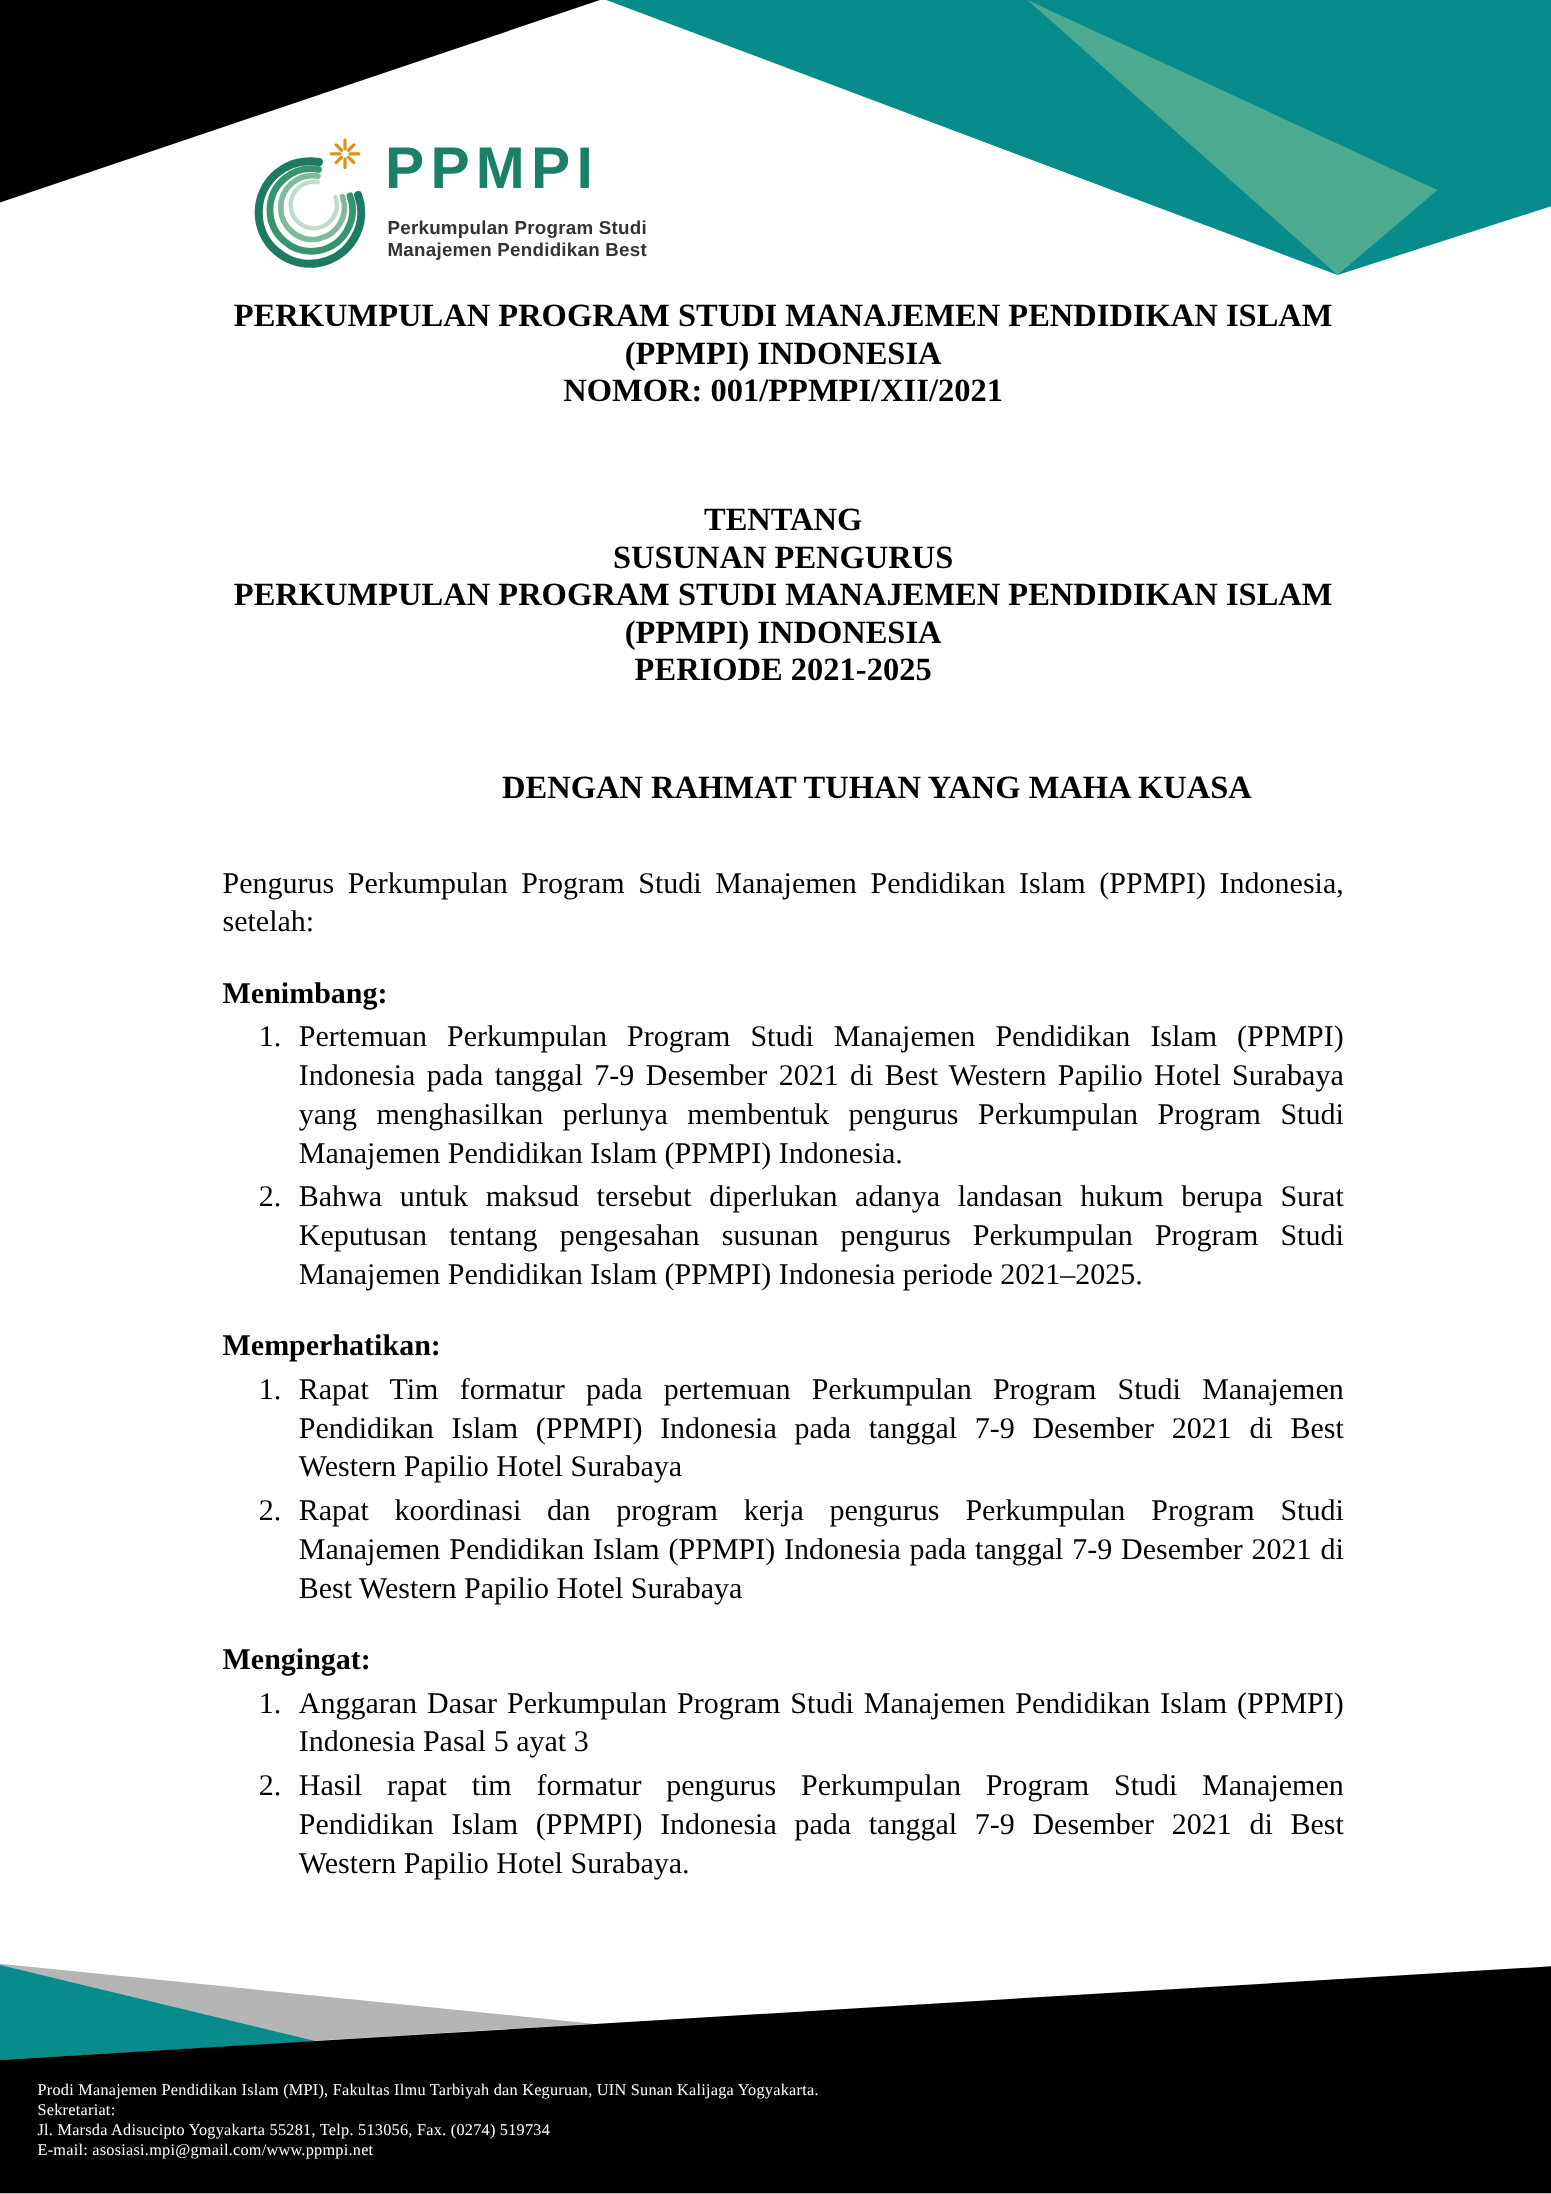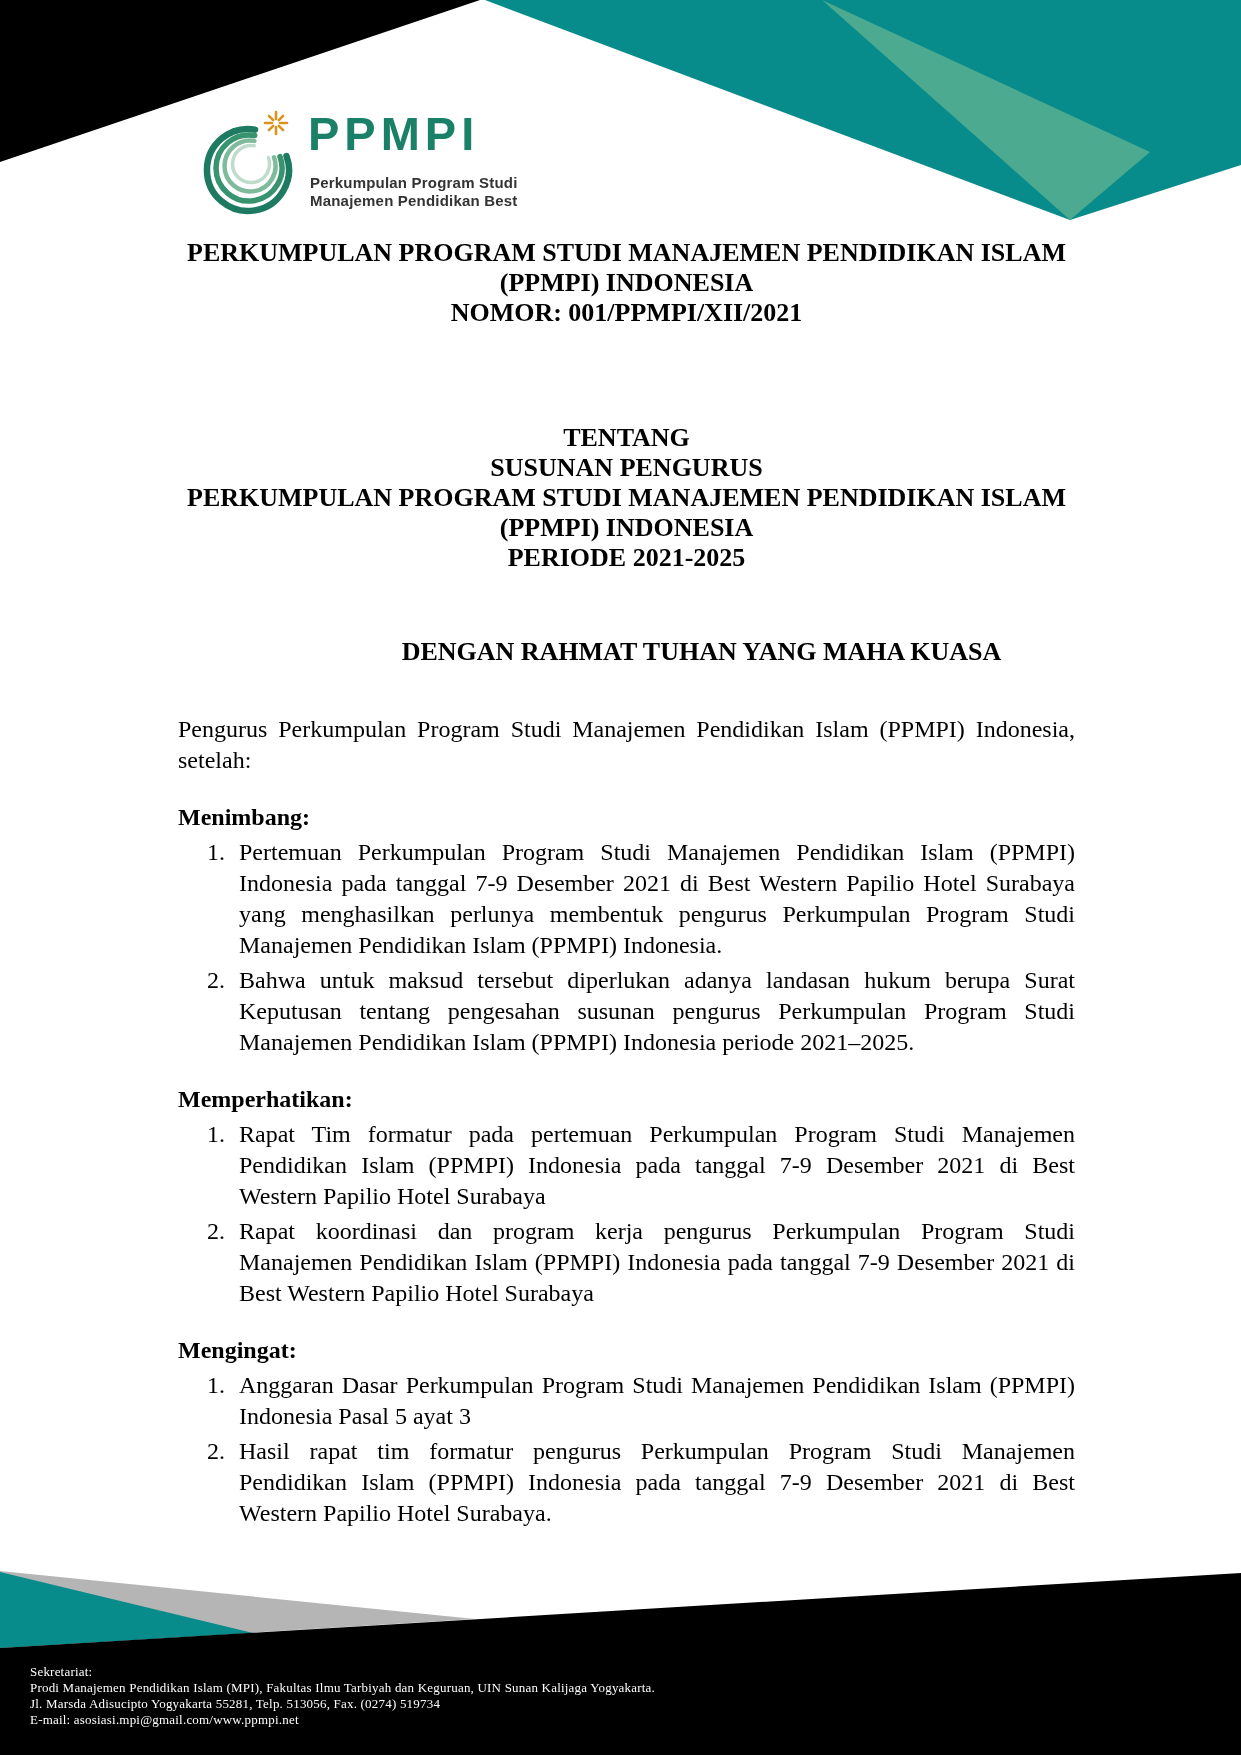--- a/index.html
+++ b/index.html
@@ -20,21 +20,21 @@
     font-size:47px;letter-spacing:5px;color:#1B8068;
   }
   .logo-sub{
     position:absolute;left:110px;top:76px;
     font-family:"Liberation Sans",sans-serif;font-weight:bold;
     font-size:15px;line-height:18px;color:#333333;letter-spacing:0.2px;
   }
   
   .content{position:absolute;top:238px;left:178px;width:897px;}
   .doc-title{font-weight:bold;font-size:26px;line-height:30px;text-align:center;}
-  .subject-block{margin-top:95px;}
+  .subject-block{margin-top:73px;}
   .invocation{
     margin-top:64px;margin-left:150px;
     font-weight:bold;font-size:26px;line-height:30px;text-align:center;
   }
   .opening{margin-top:47px;font-size:24px;line-height:31px;text-align:justify;}
   .section{margin-top:26px;}
   .sec-heading{font-weight:bold;font-size:24px;line-height:31px;}
   .list-item{display:flex;margin-top:4px;}
   .num{flex:0 0 61px;box-sizing:border-box;padding-left:29px;font-size:24px;line-height:31px;}
   .itext{flex:1;font-size:24px;line-height:31px;text-align:justify;}
@@ -142,19 +142,19 @@
 
   <svg class="ftr-svg" width="1241" height="195" viewBox="0 0 195 30.6" preserveAspectRatio="none" style="width:1241px;height:195px">
   </svg>
   <svg class="ftr-svg" width="1241" height="195" viewBox="0 0 1241 195">
     <polygon points="0,11 475,59 0,88" fill="#B5B5B5"></polygon>
     <polygon points="0,12 253,73 0,88" fill="#088B8B"></polygon>
     <polygon points="0,88 1241,13 1241,195 0,195" fill="#000000"></polygon>
   </svg>
 
   <div class="footer-text">
+    <div>Prodi Manajemen Pendidikan Islam (MPI), Fakultas Ilmu Tarbiyah dan Keguruan, UIN Sunan Kalijaga Yogyakarta.</div>
     <div>Sekretariat:</div>
-    <div>Prodi Manajemen Pendidikan Islam (MPI), Fakultas Ilmu Tarbiyah dan Keguruan, UIN Sunan Kalijaga Yogyakarta.</div>
     <div>Jl. Marsda Adisucipto Yogyakarta 55281, Telp. 513056, Fax. (0274) 519734</div>
     <div>E-mail: asosiasi.mpi@gmail.com/www.ppmpi.net</div>
   </div>
 
 </div>
 
 </body></html>

